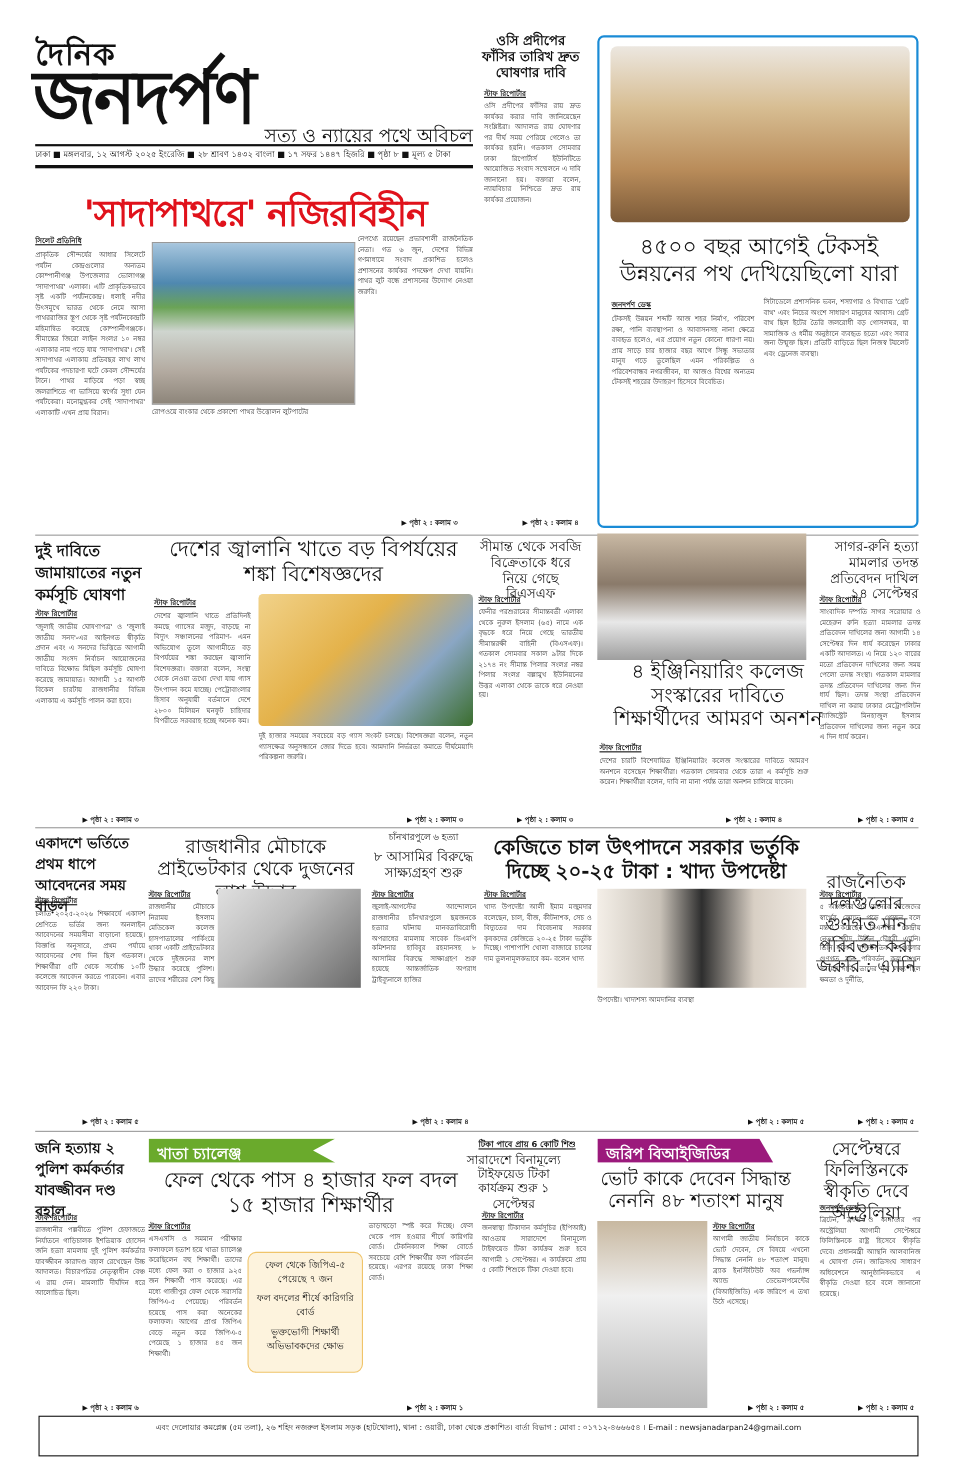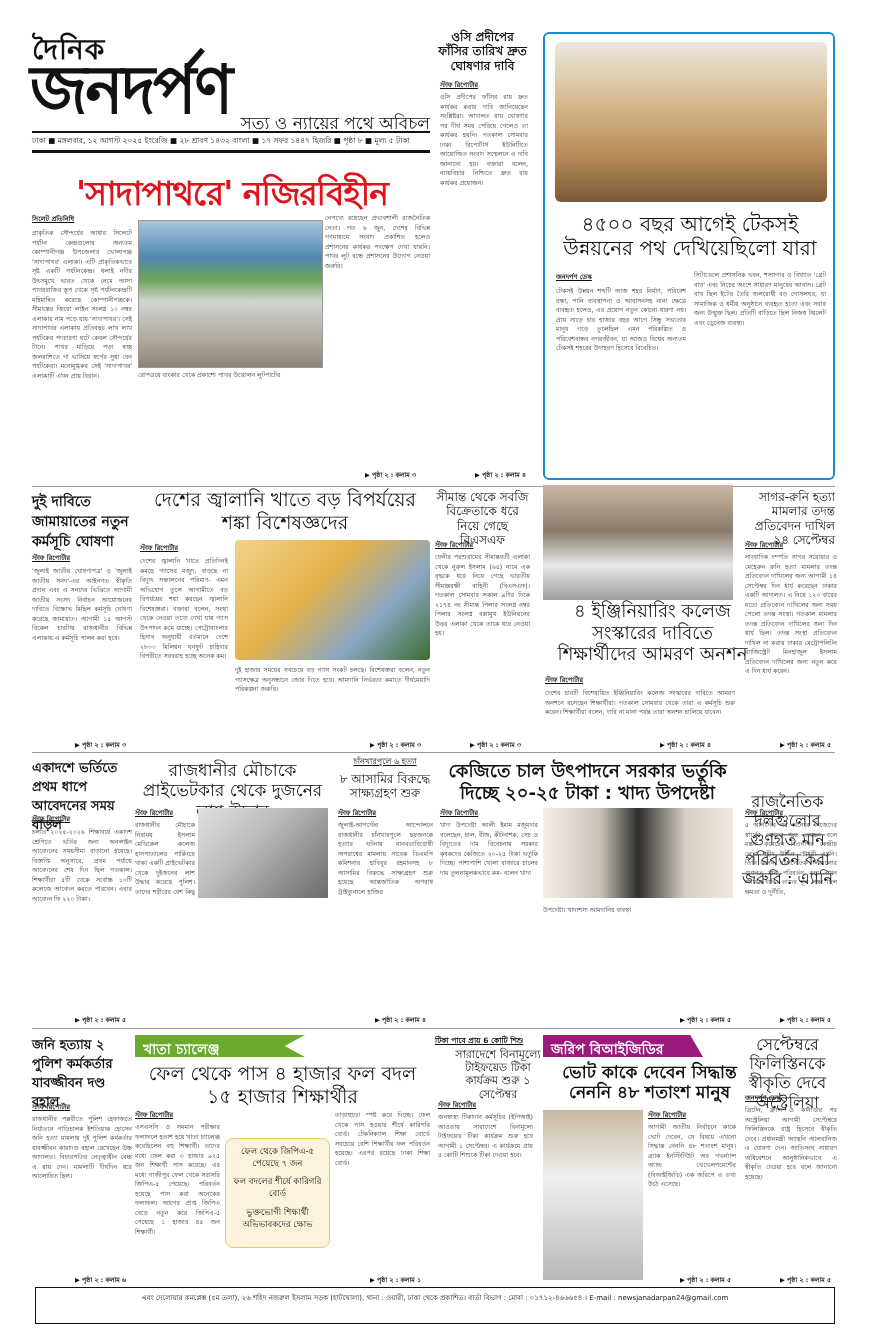--- a/index.html
+++ b/index.html
@@ -85,21 +85,21 @@
 <div class="abs" style="left:32px;top:758px;width:100px;font-size:13px;line-height:19px;font-weight:bold">একাদশে ভর্তিতে প্রথম ধাপে আবেদনের সময় বাড়ল</div>
 <div class="abs byline" style="left:32px;top:814px">স্টাফ রিপোর্টার</div>
 <div class="abs body" style="left:32px;top:827px;width:100px;height:180px">চলতি ২০২৫-২০২৬ শিক্ষাবর্ষে একাদশ শ্রেণিতে ভর্তির জন্য অনলাইন আবেদনের সময়সীমা বাড়ানো হয়েছে। বিজ্ঞপ্তি অনুসারে, প্রথম পর্যায়ে আবেদনের শেষ দিন ছিল গতকাল। শিক্ষার্থীরা ৫টি থেকে সর্বোচ্চ ১০টি কলেজে আবেদন করতে পারবেন। এবার আবেদন ফি ২২০ টাকা।</div>
 <div class="abs cont" style="left:75px;top:1015px">▶ পৃষ্ঠা ২ : কলাম ৫</div>
 
 <div class="abs hl" style="left:135px;top:760px;width:195px;font-size:17px;font-weight:normal">রাজধানীর মৌচাকে প্রাইভেটকার থেকে দুজনের লাশ উদ্ধার</div>
 <div class="abs byline" style="left:135px;top:808px">স্টাফ রিপোর্টার</div>
 <div class="abs body" style="left:135px;top:820px;width:60px;height:75px">রাজধানীর মৌচাকে নিরাময় ইসলাম মেডিকেল কলেজ হাসপাতালের পার্কিংয়ে থাকা একটি প্রাইভেটকার থেকে দুইজনের লাশ উদ্ধার করেছে পুলিশ। তাদের শরীরের বেশ কিছু অংশ পঁচে গেছে। এখনও পরিচয় শনাক্ত করা যায়নি, চেষ্টা চলছে।</div>
 <div class="abs" style="left:198px;top:808px;width:130px;height:90px;background:linear-gradient(135deg,#e0e0e0 0%,#bcbcbc 40%,#6a6a6a 100%)"></div>
 
-<div class="abs hl" style="left:335px;top:757px;width:100px;font-size:8px;font-weight:normal;text-decoration:underline">চাঁনখারপুলে ৬ হত্যা</div>
+<div class="abs hl" style="left:335px;top:757px;width:100px;font-size:8px;font-weight:normal;">চাঁনখারপুলে ৬ হত্যা</div>
 <div class="abs hl" style="left:335px;top:772px;width:100px;font-size:12px;font-weight:normal">৮ আসামির বিরুদ্ধে সাক্ষ্যগ্রহণ শুরু</div>
 <div class="abs byline" style="left:338px;top:808px">স্টাফ রিপোর্টার</div>
 <div class="abs body" style="left:338px;top:820px;width:95px;height:190px">জুলাই-আগস্টের আন্দোলনে রাজধানীর চাঁনখারপুলে ছয়জনকে হত্যার ঘটনায় মানবতাবিরোধী অপরাধের মামলায় সাবেক ডিএমপি কমিশনার হাবিবুর রহমানসহ ৮ আসামির বিরুদ্ধে সাক্ষ্যগ্রহণ শুরু হয়েছে আন্তর্জাতিক অপরাধ ট্রাইব্যুনালে হাজির</div>
 <div class="abs cont" style="left:375px;top:1015px">▶ পৃষ্ঠা ২ : কলাম ৪</div>
 
 <div class="abs hl" style="left:440px;top:760px;width:295px;font-size:18px;font-weight:bold">কেজিতে চাল উৎপাদনে সরকার ভর্তুকি দিচ্ছে ২০-২৫ টাকা : খাদ্য উপদেষ্টা</div>
 <div class="abs byline" style="left:440px;top:808px">স্টাফ রিপোর্টার</div>
 <div class="abs body" style="left:440px;top:820px;width:98px;height:195px">খাদ্য উপদেষ্টা আলী ইমাম মজুমদার বলেছেন, চাল, বীজ, কীটনাশক, সেচ ও বিদ্যুতের দাম বিবেচনায় সরকার কৃষকদের কেজিতে ২০-২৫ টাকা ভর্তুকি দিচ্ছে। পাশাপাশি খোলা বাজারে চালের দাম তুলনামূলকভাবে কম- বলেন খাদ্য</div>
 <div class="abs" style="left:543px;top:808px;width:190px;height:90px;background:linear-gradient(90deg,#f4efe8 0%,#c9c2b8 30%,#2e2e2e 50%,#d8cfc4 75%,#efe9e2 100%)"></div>
 <div class="abs body" style="left:543px;top:905px;width:190px;height:105px">উপদেষ্টা। খাদ্যশস্য আমদানির ব্যবস্থা</div>
@@ -123,26 +123,26 @@
 <div class="abs body" style="left:135px;top:1122px;width:85px;height:160px">এসএসসি ও সমমান পরীক্ষার ফলাফলে হতাশ হয়ে খাতা চ্যালেঞ্জ করেছিলেন বহু শিক্ষার্থী। তাদের মধ্যে ফেল করা ৩ হাজার ৯২৫ জন শিক্ষার্থী পাস করেছে। এর মধ্যে গাজীপুর ফেল থেকে সরাসরি জিপিএ-৫ পেয়েছে। পরিবর্তন হয়েছে পাস করা অনেকের ফলাফল। আগের প্রাপ্ত জিপিএ বেড়ে নতুন করে জিপিএ-৫ পেয়েছে ১ হাজার ৪৫ জন শিক্ষার্থী।</div>
 <div class="abs" style="left:225px;top:1138px;width:105px;height:110px;background:#fdf3dd;border:1px solid #f0c46a;border-radius:8px;padding:6px;text-align:center">
   <div style="font-size:8.5px;line-height:12px;margin-bottom:6px">ফেল থেকে জিপিএ-৫ পেয়েছে ৭ জন</div>
   <div style="font-size:8.5px;line-height:12px;margin-bottom:7px">ফল বদলের শীর্ষে কারিগরি বোর্ড</div>
   <div style="font-size:8.5px;line-height:12px">ভুক্তভোগী শিক্ষার্থী অভিভাবকদের ক্ষোভ</div>
 </div>
 <div class="abs body" style="left:335px;top:1110px;width:95px;height:160px">তাড়াহুড়ো স্পষ্ট করে দিচ্ছে। ফেল থেকে পাস হওয়ার শীর্ষে কারিগরি বোর্ড। টেকনিক্যাল শিক্ষা বোর্ডে সবচেয়ে বেশি শিক্ষার্থীর ফল পরিবর্তন হয়েছে। এরপর রয়েছে ঢাকা শিক্ষা বোর্ড।</div>
 <div class="abs cont" style="left:370px;top:1275px">▶ পৃষ্ঠা ২ : কলাম ১</div>
 
 <div class="abs" style="left:435px;top:1035px;width:100px;font-size:7.5px;font-weight:bold;text-decoration:underline">টিকা পাবে প্রায় 6 কোটি শিশু</div>
-<div class="abs hl" style="left:448px;top:1048px;width:100px;font-size:11px;font-weight:normal">সারাদেশে বিনামূল্যে টাইফয়েড টিকা কার্যক্রম শুরু ১ সেপ্টেম্বর</div>
+<div class="abs hl" style="left:417px;top:1048px;width:100px;font-size:11px;font-weight:normal">সারাদেশে বিনামূল্যে টাইফয়েড টিকা কার্যক্রম শুরু ১ সেপ্টেম্বর</div>
 <div class="abs byline" style="left:438px;top:1100px">স্টাফ রিপোর্টার</div>
 <div class="abs body" style="left:438px;top:1112px;width:95px;height:160px">জনস্বাস্থ্য টিকাদান কর্মসূচির (ইপিআই) আওতায় সারাদেশে বিনামূল্যে টাইফয়েড টিকা কার্যক্রম শুরু হবে আগামী ১ সেপ্টেম্বর। এ কার্যক্রমে প্রায় ৫ কোটি শিশুকে টিকা দেওয়া হবে।</div>
 
 <div class="abs tag" style="left:543px;top:1035px;width:160px;height:22px;background:#9b1a7c;clip-path:polygon(0 0,92% 0,100% 100%,0 100%)">জরিপ বিআইজিডির</div>
-<div class="abs hl" style="left:552px;top:1062px;width:195px;font-size:17px;font-weight:bold">ভোট কাকে দেবেন সিদ্ধান্ত নেননি ৪৮ শতাংশ মানুষ</div>
+<div class="abs hl" style="left:535px;top:1062px;width:195px;font-size:17px;font-weight:normal">ভোট কাকে দেবেন সিদ্ধান্ত নেননি ৪৮ শতাংশ মানুষ</div>
 <div class="abs" style="left:543px;top:1110px;width:100px;height:170px;background:linear-gradient(180deg,#c8b8a0 0%,#f0f0f0 40%,#b8b8b8 100%)"></div>
 <div class="abs byline" style="left:648px;top:1110px">স্টাফ রিপোর্টার</div>
 <div class="abs body" style="left:648px;top:1122px;width:88px;height:150px">আগামী জাতীয় নির্বাচনে কাকে ভোট দেবেন, সে বিষয়ে এখনো সিদ্ধান্ত নেননি ৪৮ শতাংশ মানুষ। ব্র্যাক ইনস্টিটিউট অব গভর্ন্যান্স অ্যান্ড ডেভেলপমেন্টের (বিআইজিডি) এক জরিপে এ তথ্য উঠে এসেছে।</div>
 <div class="abs cont" style="left:680px;top:1275px">▶ পৃষ্ঠা ২ : কলাম ৫</div>
 
 <div class="abs hl" style="left:740px;top:1035px;width:95px;font-size:16px;font-weight:normal">সেপ্টেম্বরে ফিলিস্তিনকে স্বীকৃতি দেবে অস্ট্রেলিয়া</div>
 <div class="abs byline" style="left:745px;top:1093px">জনদর্পণ ডেস্ক</div>
 <div class="abs body" style="left:745px;top:1105px;width:92px;height:165px">ব্রিটেন, ফ্রান্স ও কানাডার পর অস্ট্রেলিয়া আগামী সেপ্টেম্বরে ফিলিস্তিনকে রাষ্ট্র হিসেবে স্বীকৃতি দেবে। প্রধানমন্ত্রী অ্যান্থনি আলবানিজ এ ঘোষণা দেন। জাতিসংঘ সাধারণ অধিবেশনে আনুষ্ঠানিকভাবে এ স্বীকৃতি দেওয়া হবে বলে জানানো হয়েছে।</div>
 <div class="abs cont" style="left:780px;top:1275px">▶ পৃষ্ঠা ২ : কলাম ৫</div>
 

